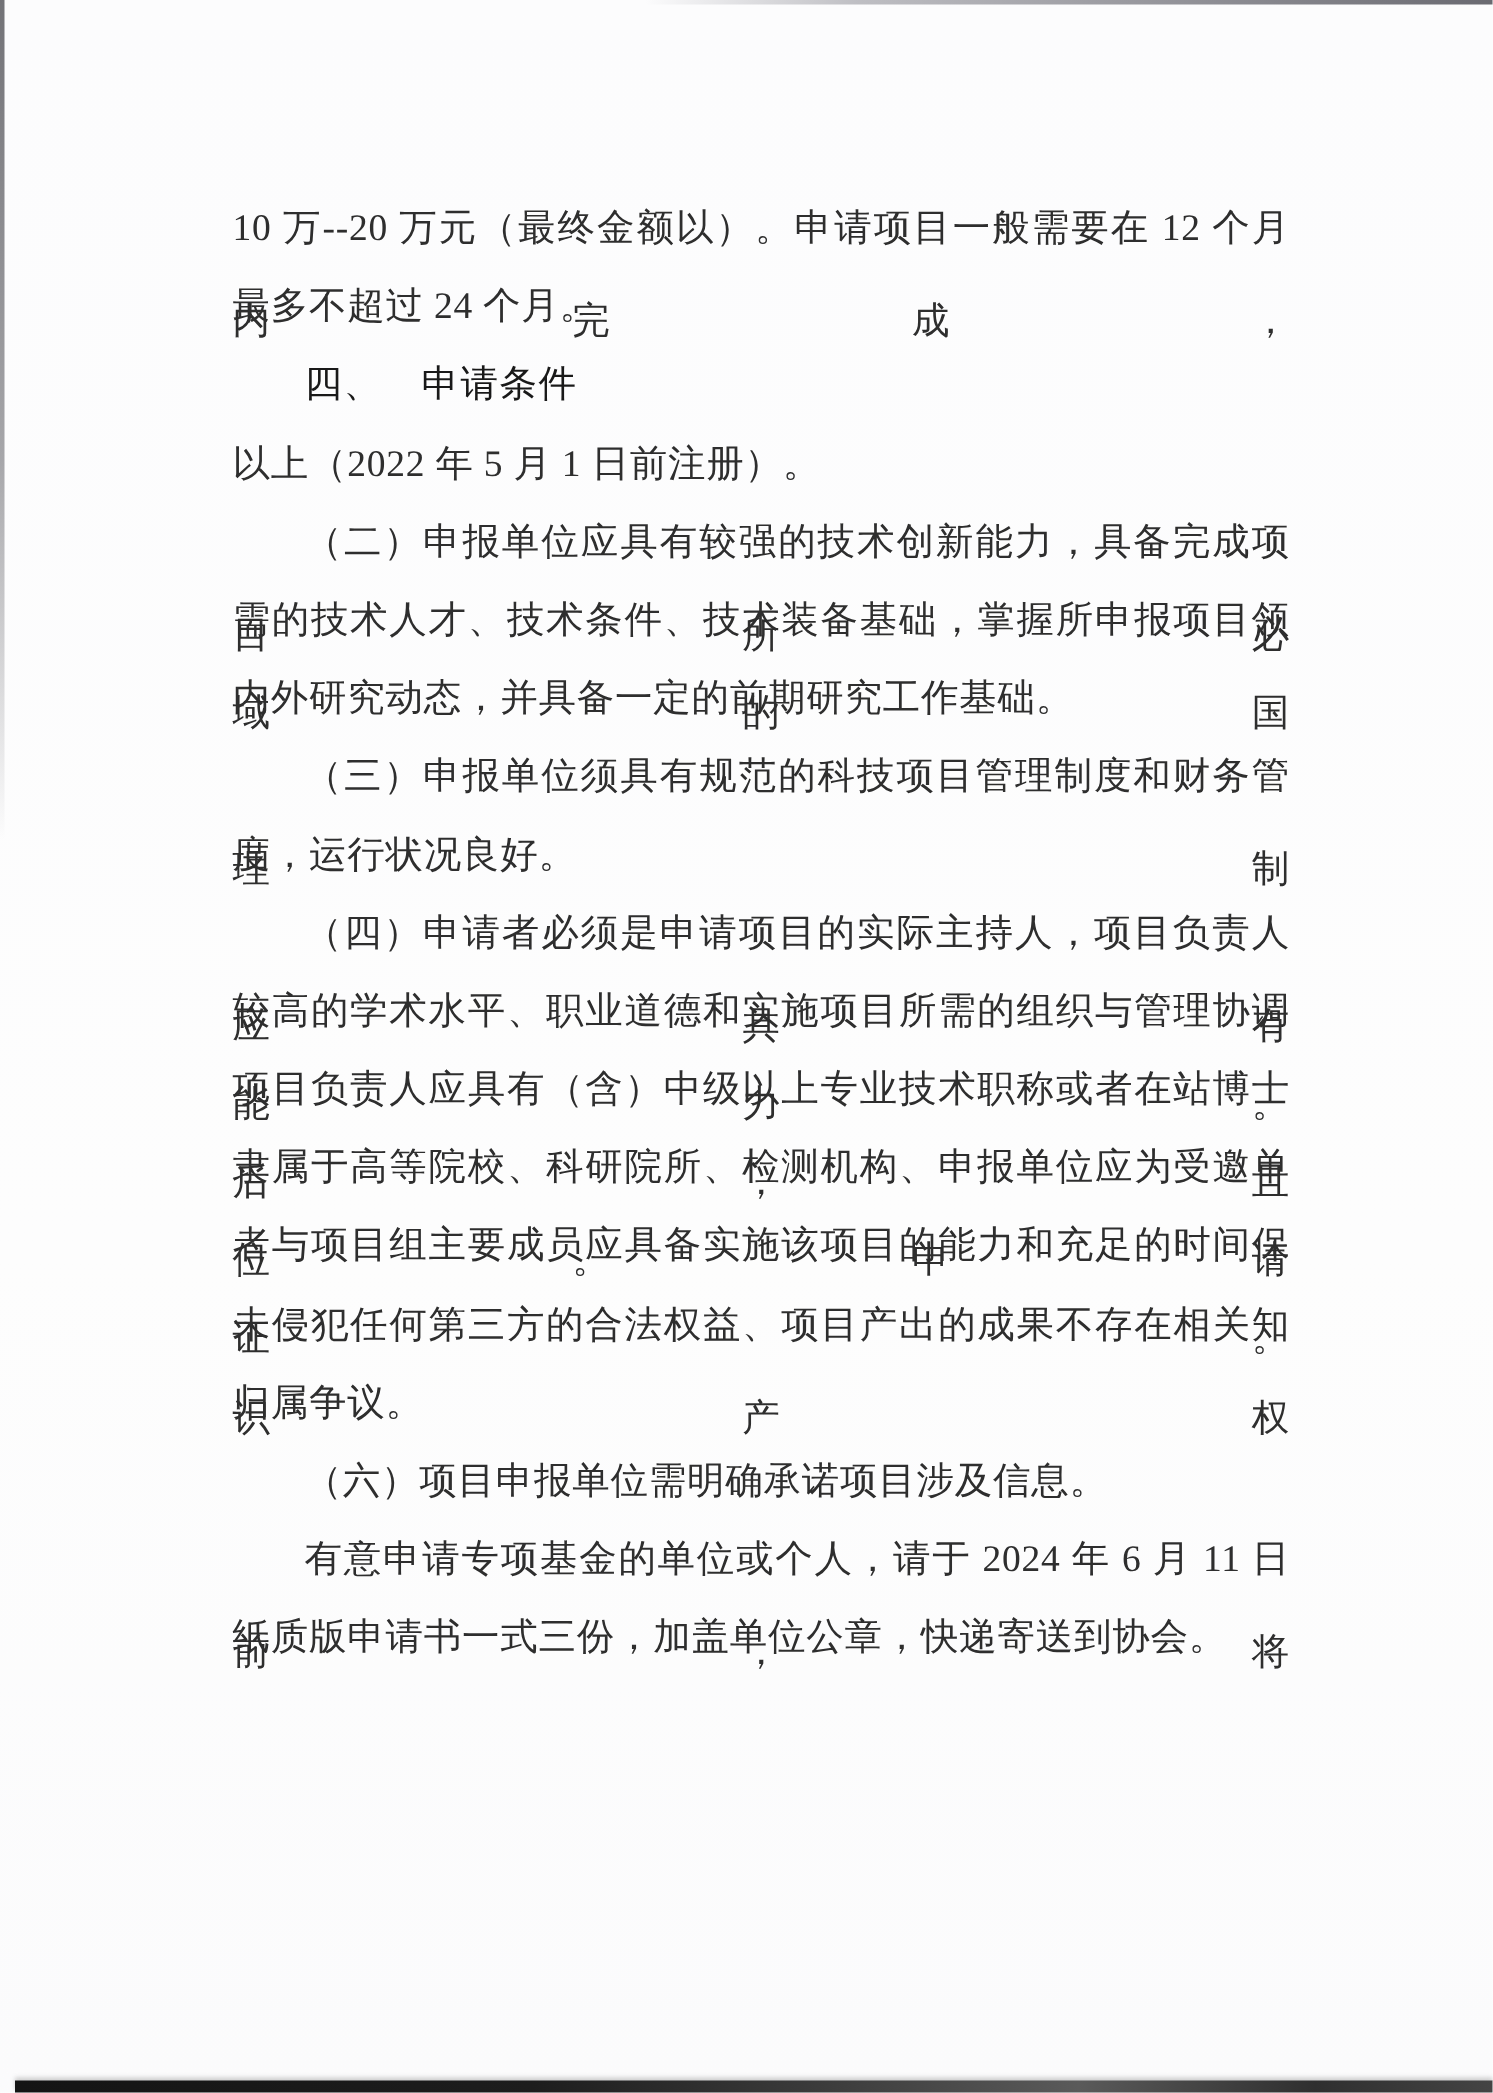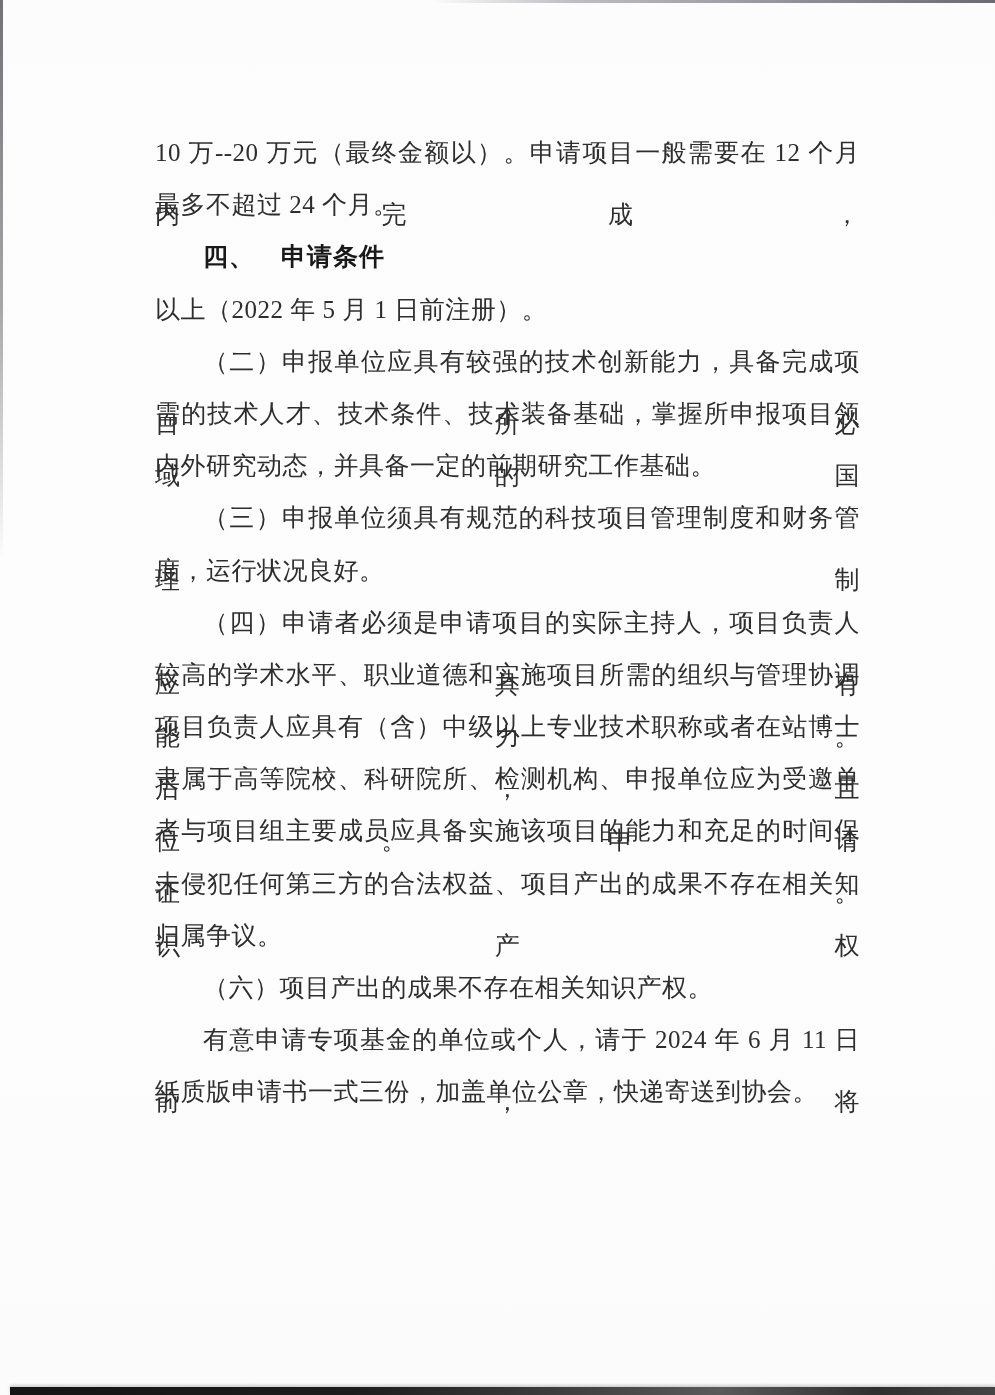--- a/index.html
+++ b/index.html
@@ -57,21 +57,21 @@
   }
   .line.j {
     white-space: normal;
     text-align: justify;
     text-align-last: justify;
   }
   .line.ind {
     text-indent: 48px;
   }
   .line.head {
-    font-weight: bold;
+    font-weight: normal;
     color: #191919;
     letter-spacing: 1px;
   }
 </style>
 </head>
 <body>
 
 <div class="page">
   <div class="edge-top"></div>
   <div class="edge-left"></div>
@@ -86,19 +86,19 @@
     <div class="line">内外研究动态，并具备一定的前期研究工作基础。</div>
     <div class="line j ind">（三）申报单位须具有规范的科技项目管理制度和财务管理制</div>
     <div class="line">度，运行状况良好。</div>
     <div class="line j ind">（四）申请者必须是申请项目的实际主持人，项目负责人应具有</div>
     <div class="line j">较高的学术水平、职业道德和实施项目所需的组织与管理协调能力。</div>
     <div class="line j">项目负责人应具有（含）中级以上专业技术职称或者在站博士后，且</div>
     <div class="line j">隶属于高等院校、科研院所、检测机构、申报单位应为受邀单位。申请</div>
     <div class="line j">者与项目组主要成员应具备实施该项目的能力和充足的时间保证。</div>
     <div class="line j">未侵犯任何第三方的合法权益、项目产出的成果不存在相关知识产权</div>
     <div class="line">归属争议。</div>
-    <div class="line ind">（六）项目产出的成果不存在相关知识产权。</div>
+    <div class="line ind">（六）项目申报单位需明确承诺项目涉及信息。</div>
     <div class="line j ind">有意申请专项基金的单位或个人，请于 2024 年 6 月 11 日前，将</div>
     <div class="line">纸质版申请书一式三份，加盖单位公章，快递寄送到协会。</div>
   </div>
 
   <div class="edge-bottom"></div>
 </div>
 
 </body></html>

